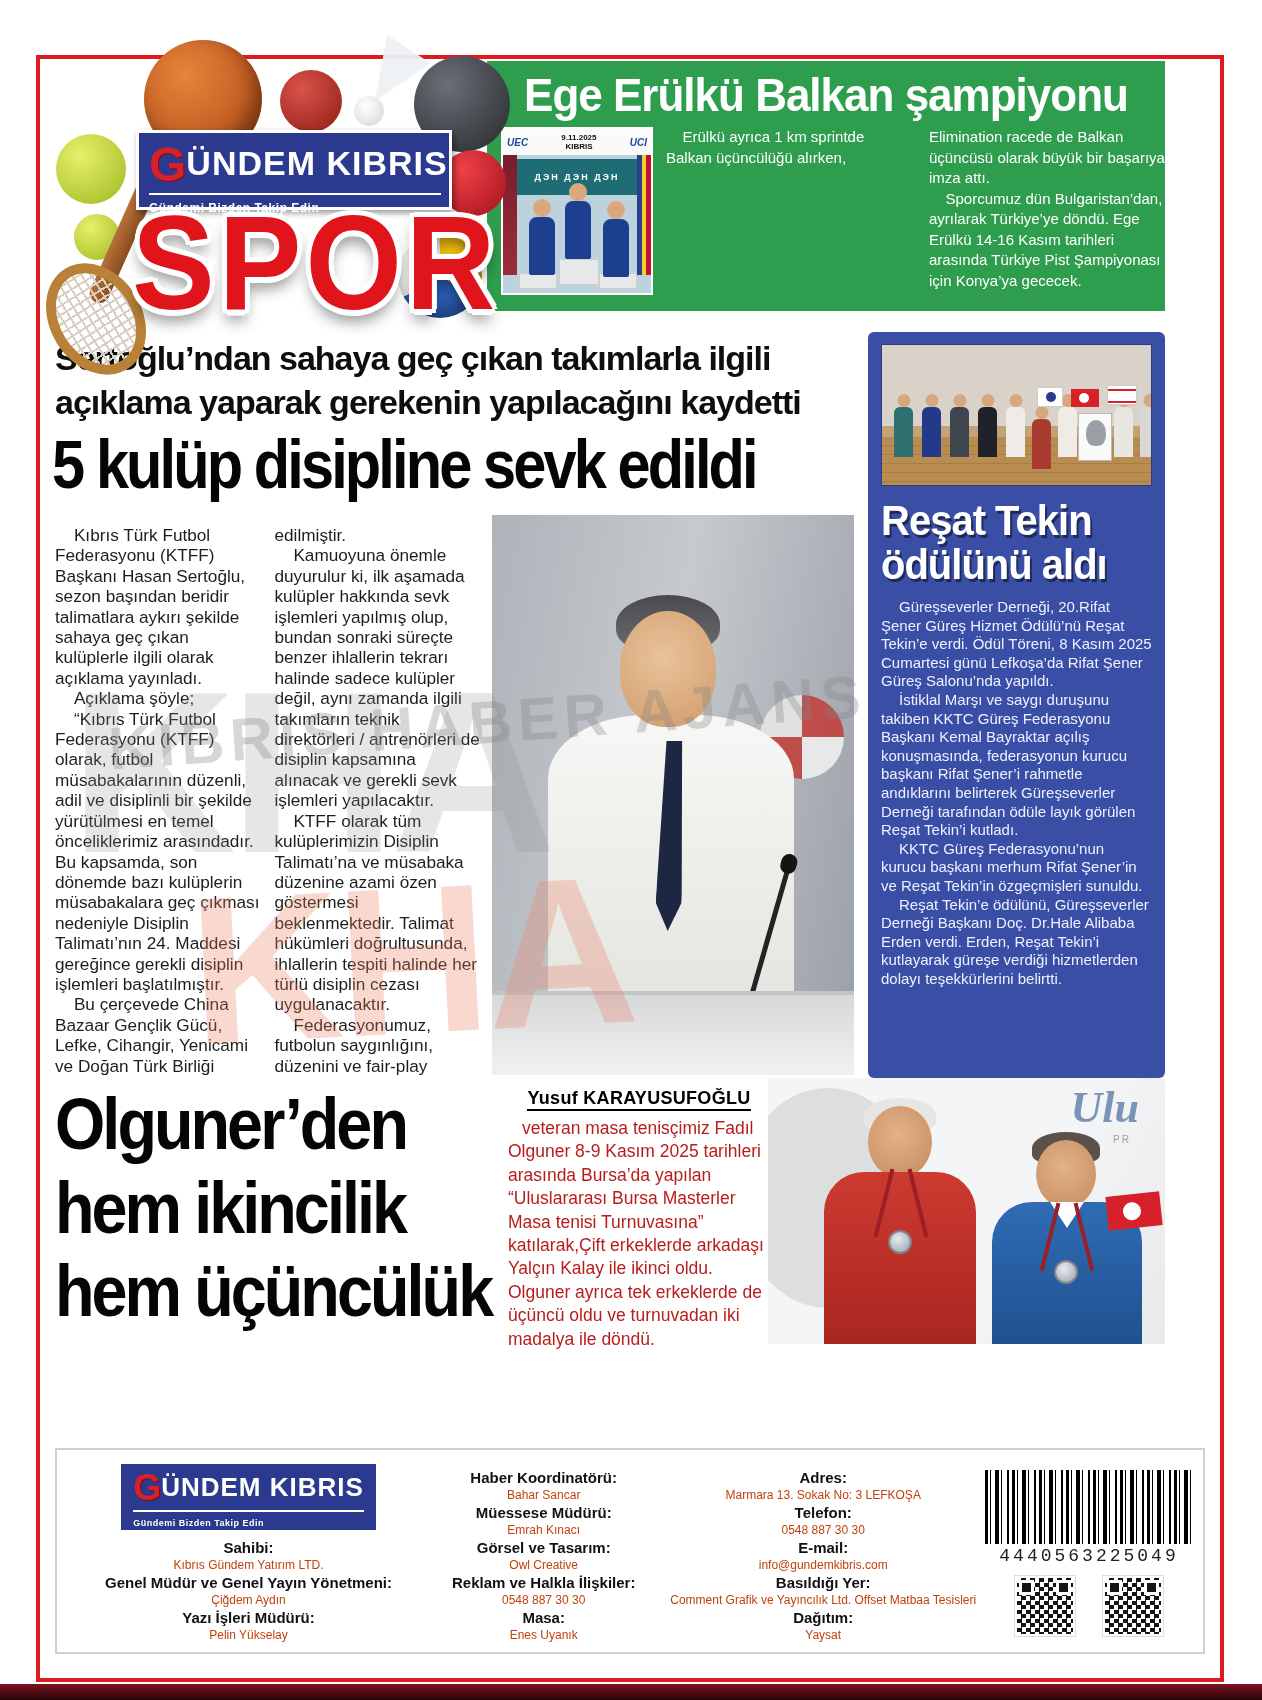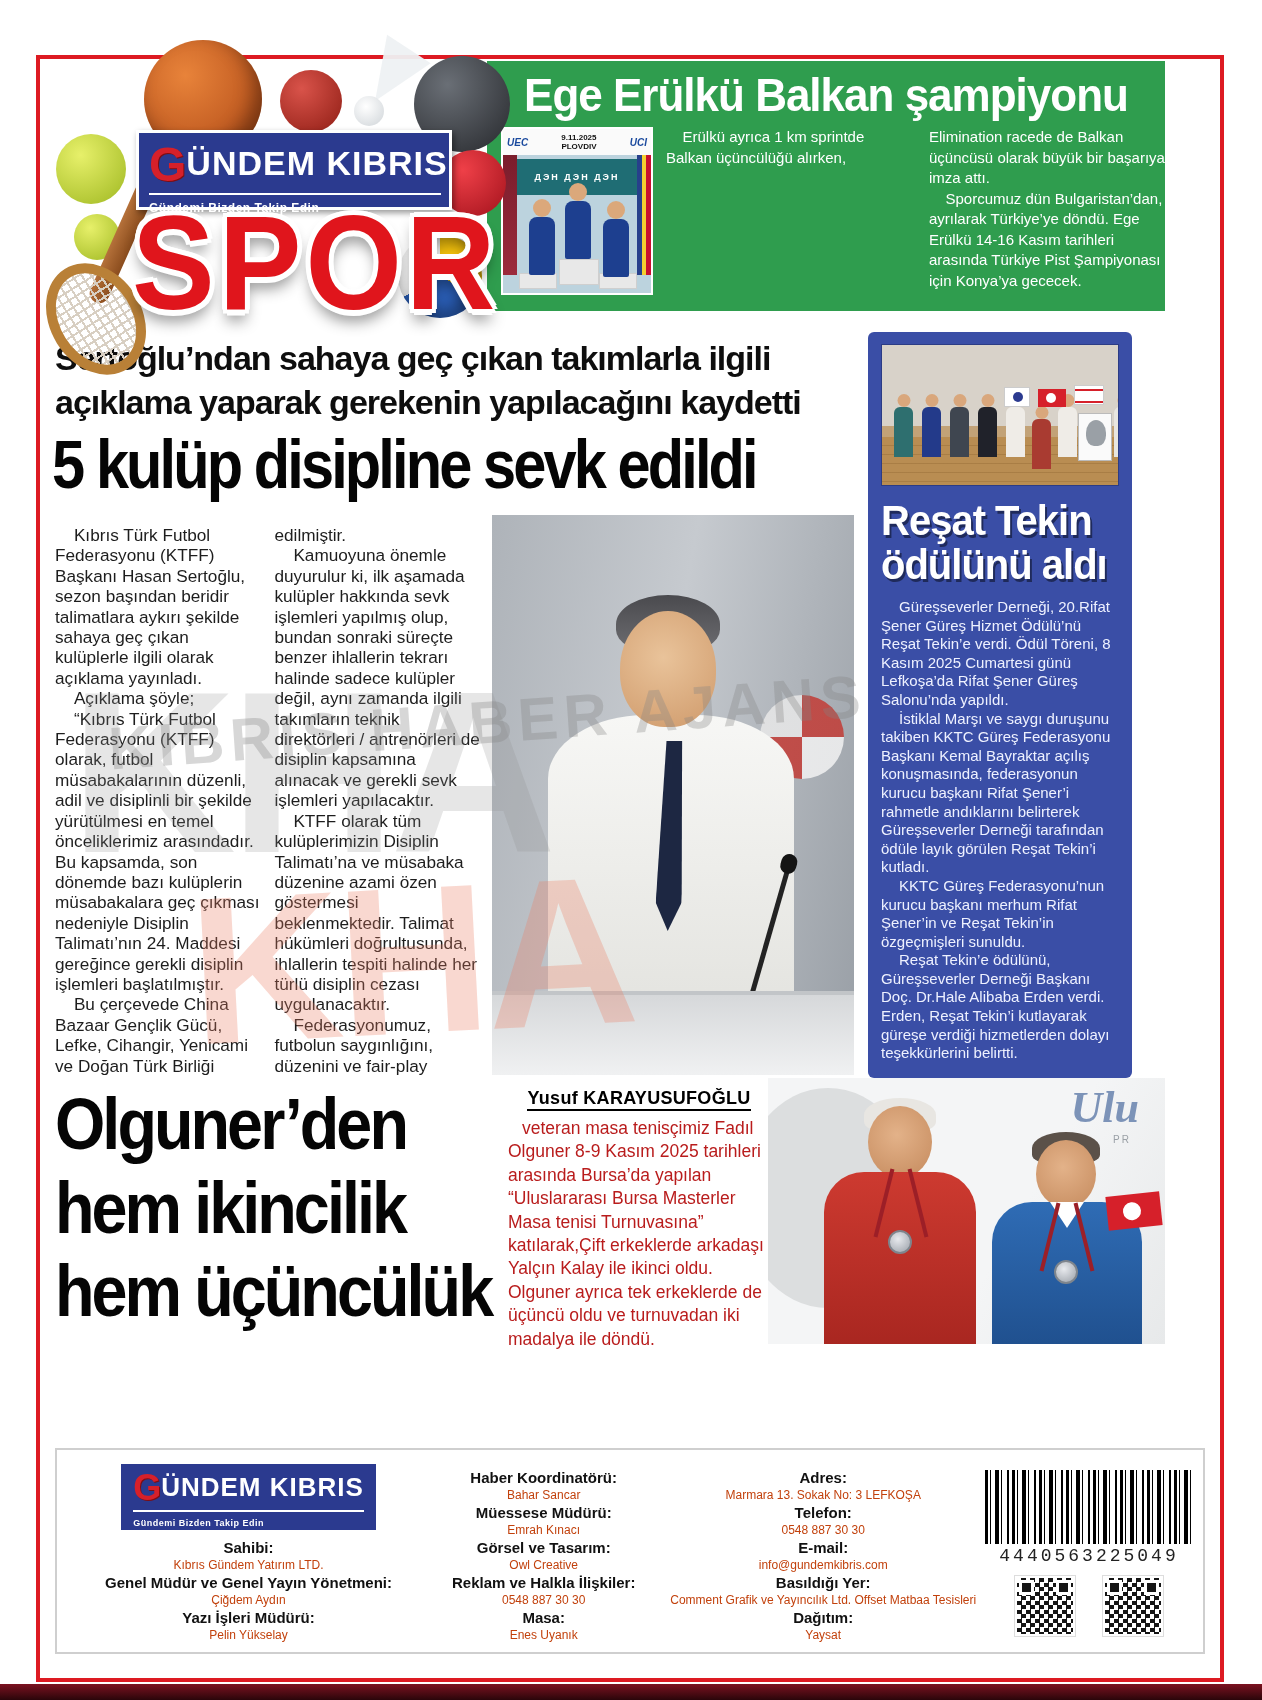--- a/index.html
+++ b/index.html
@@ -73,21 +73,21 @@
   .press-mic { position:absolute; right:84px; bottom:60px; width:5px; height:150px; background:#232323; transform:rotate(16deg); }
   .press-mic::before { content:""; position:absolute; left:-6px; top:-14px; width:16px; height:20px; border-radius:8px; background:#141414; }
 
   
   .watermark { position:absolute; z-index:40; pointer-events:none; font-weight:900; }
   .wm-big1 { left:70px; top:640px; font-size:230px; color:rgba(140,140,140,.22); letter-spacing:-6px; }
   .wm-line { left:108px; top:688px; font-size:60px; color:rgba(130,130,130,.32); letter-spacing:6px; transform:rotate(-4deg); white-space:nowrap; }
   .wm-big2 { left:190px; top:840px; font-size:210px; color:rgba(235,125,100,.30); letter-spacing:-4px; transform:rotate(-3deg); }
 
   
-  .sidebar { position:absolute; left:868px; top:332px; width:264px; height:746px; background:#3a4ea6; border-radius:6px; z-index:10; padding:12px 13px; }
+  .sidebar { position:absolute; left:868px; top:332px; width:297px; height:746px; background:#3a4ea6; border-radius:6px; z-index:10; padding:12px 13px; }
   .gym-photo { position:relative; width:100%; height:142px; background:linear-gradient(180deg,#d8d2c9 0 58%, #c2a277 58% 66%, #b98d52 66% 100%); overflow:hidden; border:1px solid #2c3c85; }
   .gym-floorlines { position:absolute; left:0; bottom:0; width:100%; height:34%; background:repeating-linear-gradient(180deg, transparent 0 8px, rgba(120,80,30,.25) 8px 9px); }
   .person { position:absolute; width:19px; height:50px; border-radius:6px 6px 0 0; bottom:28px; }
   .person::before { content:""; position:absolute; left:50%; top:-13px; transform:translateX(-50%); width:13px; height:13px; border-radius:50%; background:#d9a77c; }
   .p1{left:12px;background:#2e6f6f;} .p2{left:40px;background:#233a8a;} .p3{left:68px;background:#3f4650;}
   .p4{left:96px;background:#20222a;} .p5{left:124px;background:#efece7;} .p6{left:150px;bottom:16px;background:#a93b31;}
   .p7{left:176px;background:#efece7;} .p8{left:232px;background:#e8e6e1;} .p9{left:258px;background:#d8d8d5;}
   .gym-banner { position:absolute; left:196px; bottom:24px; width:34px; height:48px; background:#fafafa; border:1px solid #bbb; }
   .gym-banner::before { content:""; position:absolute; left:7px; top:6px; width:20px; height:26px; border-radius:50% 50% 40% 40%; background:#9aa0a6; }
   .flag-tr { position:absolute; right:52px; top:44px; width:28px; height:18px; background:#d6202a; }
@@ -183,21 +183,21 @@
     <div class="spor-title">SPOR</div>
   </div>
 
   <div class="green-box">
     <div class="green-headline">Ege Erülkü Balkan şampiyonu</div>
     <div class="green-content">
       <div class="podium-photo">
         <div class="podium-strip">
           <span class="uec-logo">UEC</span>
           <span class="podium-date">
-            <span>9.11.2025</span><br><span>PLOVDIV</span>
+            <span>9.11.2025</span><br><span>KIBRIS</span>
           </span>
           <span class="uci-logo">UCI</span>
         </div>
         <div class="podium-band">ДЭН ДЭН ДЭН</div>
         <div class="podium-flag-l"></div>
         <div class="podium-flag-r"></div>
         <div class="podium-box pb-c"></div>
         <div class="podium-box pb-l"></div>
         <div class="podium-box pb-r"></div>
         <div class="cyclist cy1"></div>

